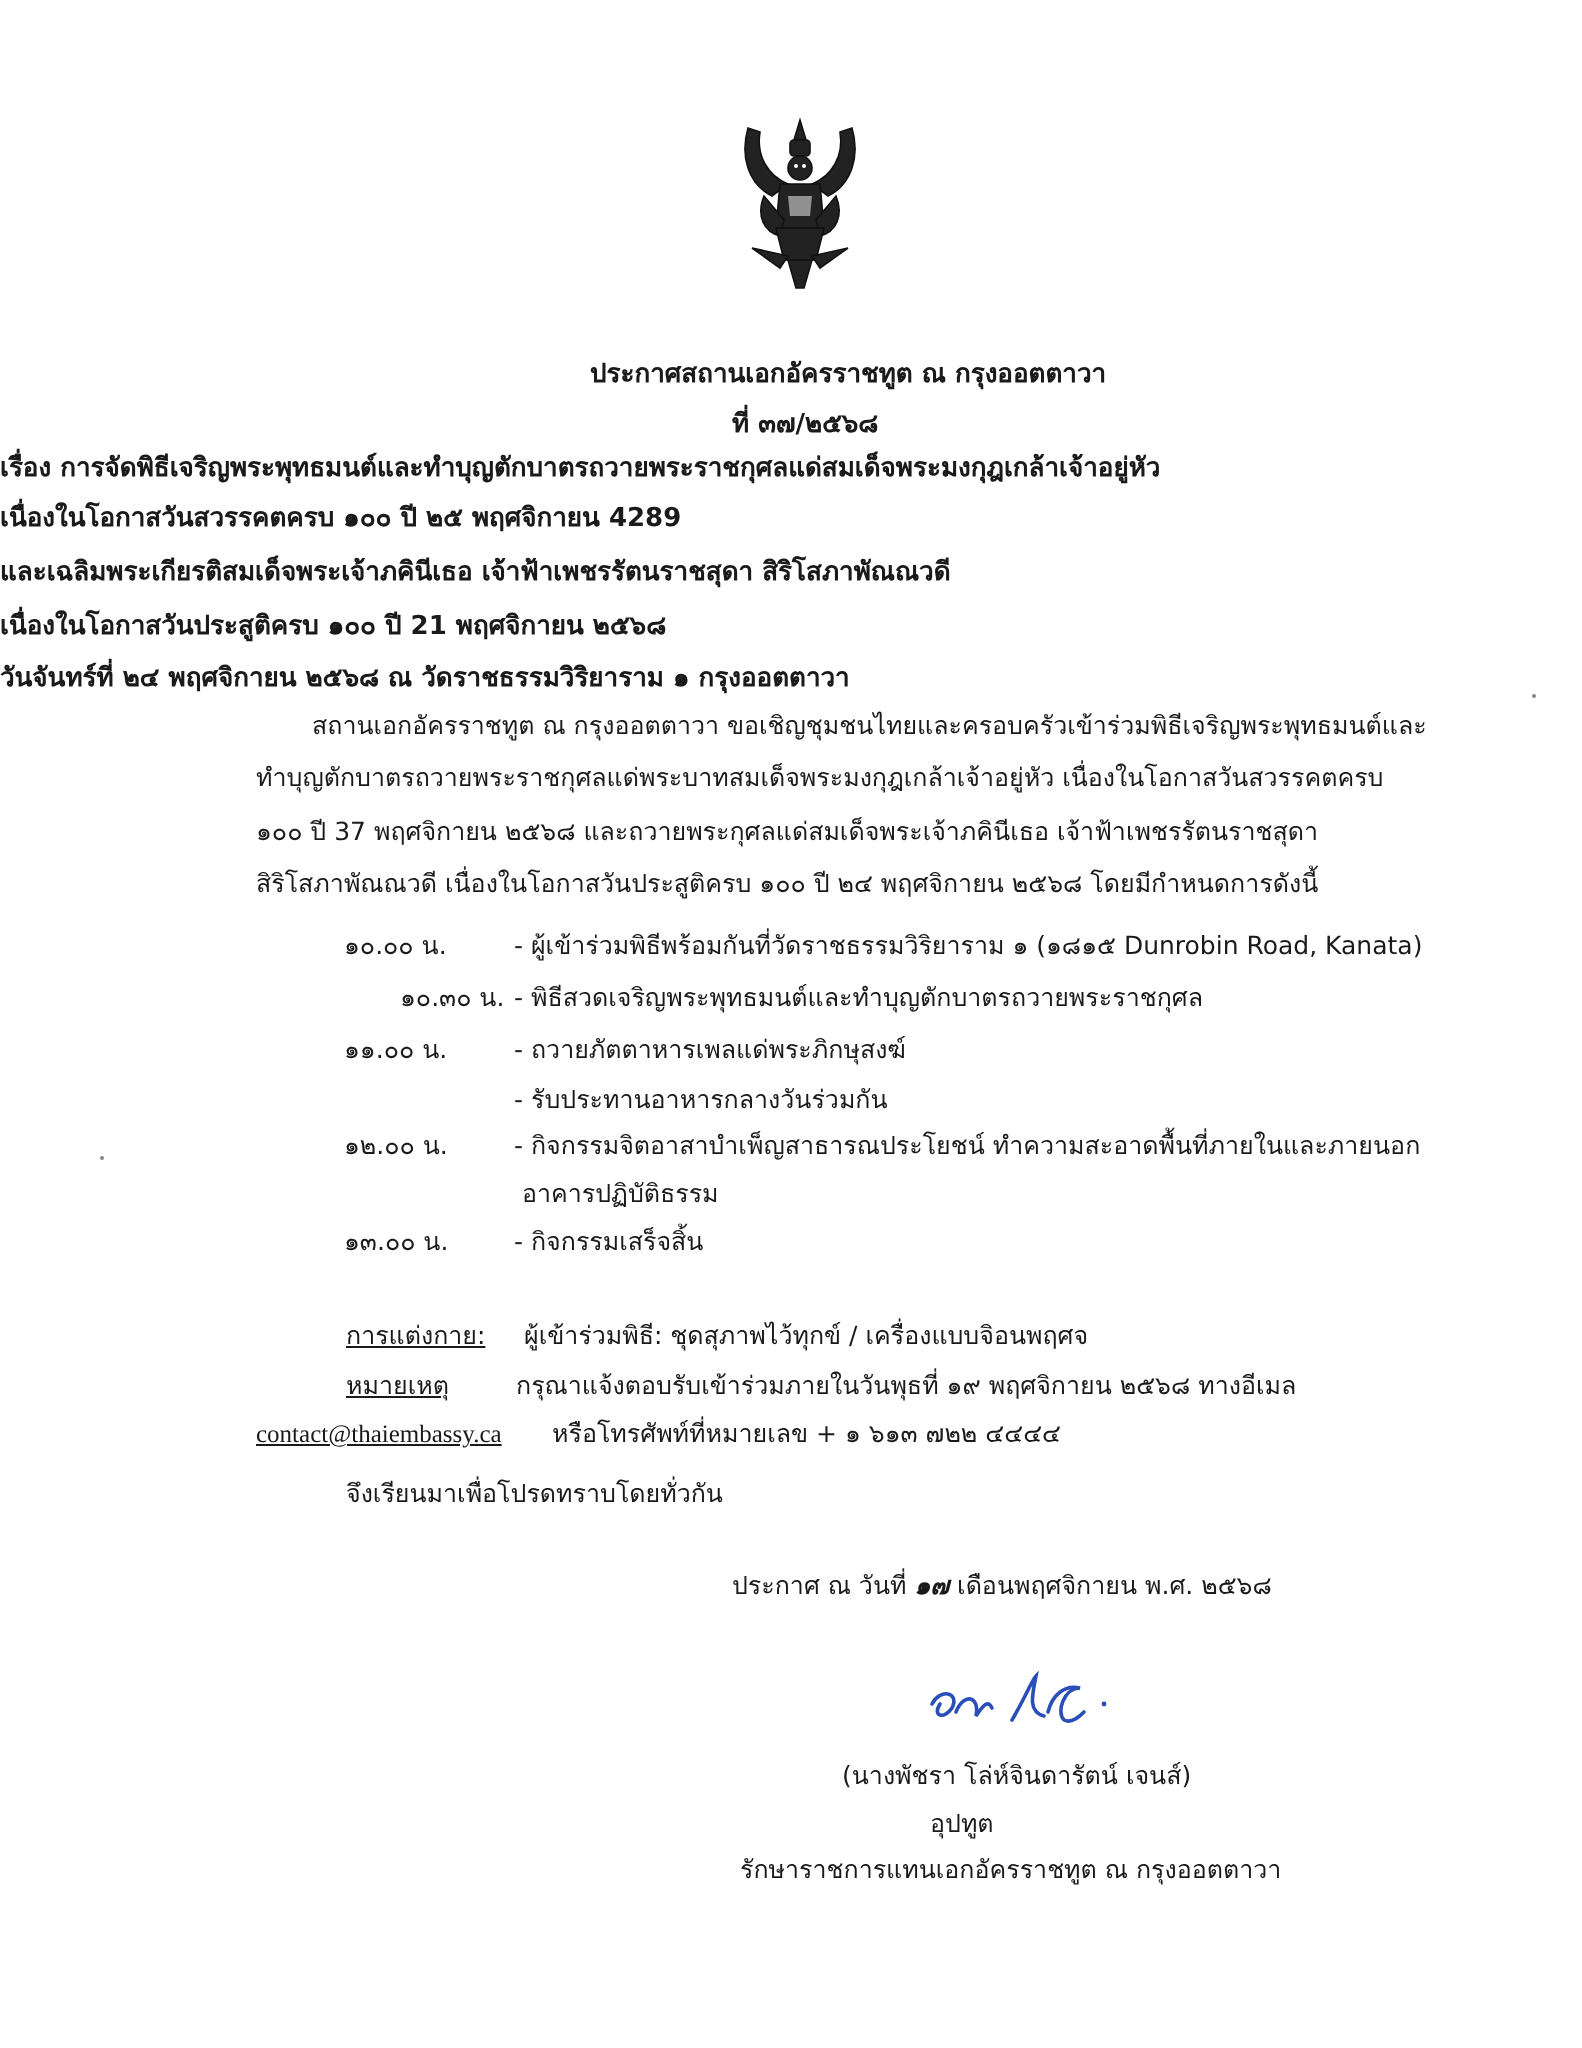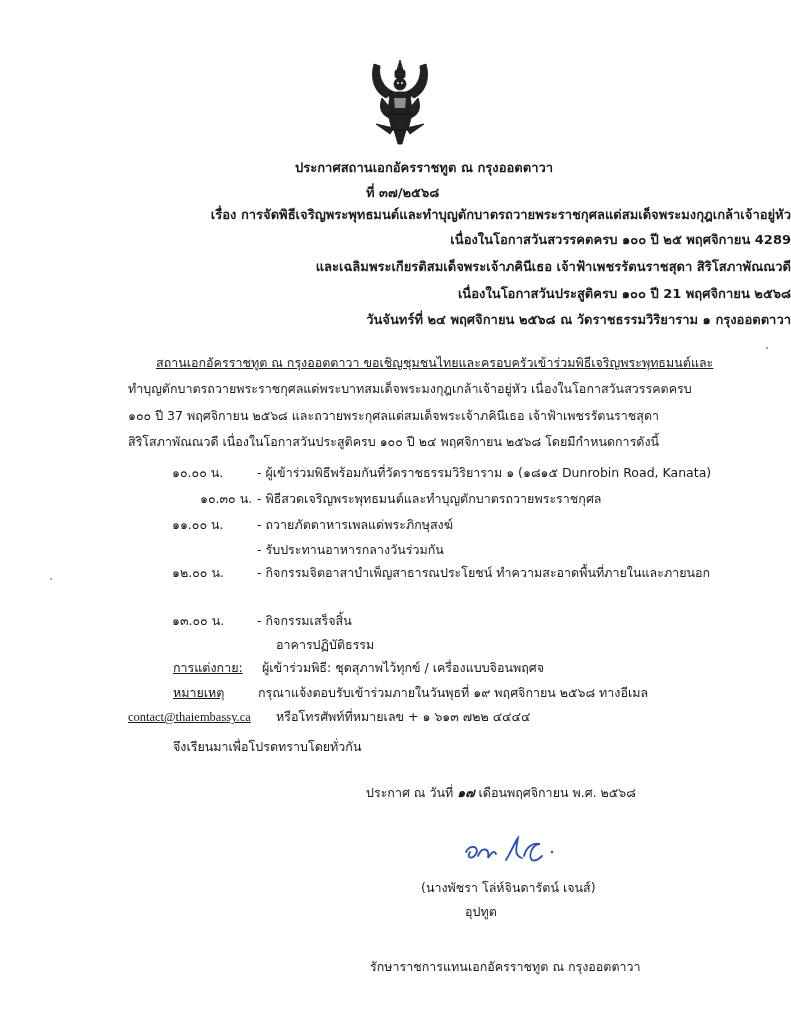--- a/index.html
+++ b/index.html
@@ -1,21 +1,21 @@
 <!DOCTYPE html>
 <html><head>
 <meta charset="utf-8">
 <style>
   html, body { margin: 0; padding: 0; background: #ffffff; }
   body { width: 791px; height: 1024px; position: relative; overflow: hidden;
          font-family: "DejaVu Sans", "Liberation Sans", sans-serif; color: #1a1a1a; }
   .abs { position: absolute; white-space: nowrap; }
   .t { font-size: 12.5px; line-height: 16px; }
-  .h { font-size: 13px; font-weight: bold; line-height: 16px; }
-  .center { left: 0; width: 791px; text-align: right; }
+  .h { font-size: 13px; font-weight: bold; line-height: 16px; margin-top: 20px; }
+  .center { left: 0; width: 791px; text-align: left; }
   .u { text-decoration: underline; }
   .garuda { position: absolute; left: 368px; top: 58px; width: 64px; height: 90px; }
   .speck { position: absolute; width: 2px; height: 2px; background: #888; border-radius: 1px; }
   .sig { position: absolute; left: 460px; top: 830px; width: 110px; height: 40px; }
 </style>
 </head>
 <body>
 
 <svg class="garuda" viewBox="0 0 64 90">
   <g fill="#222" stroke="#111" stroke-width="0.8">
@@ -41,41 +41,41 @@
 
 <div class="abs h" style="left:295px; top:160px;">ประกาศสถานเอกอัครราชทูต ณ กรุงออตตาวา</div>
 <div class="abs h" style="left:366px; top:185px;">ที่ ๓๗/๒๕๖๘</div>
 
 <div class="abs h center" style="top:207px;">เรื่อง การจัดพิธีเจริญพระพุทธมนต์และทำบุญตักบาตรถวายพระราชกุศลแด่สมเด็จพระมงกุฎเกล้าเจ้าอยู่หัว</div>
 <div class="abs h center" style="top:232px;">เนื่องในโอกาสวันสวรรคตครบ ๑๐๐ ปี ๒๕ พฤศจิกายน 4289</div>
 <div class="abs h center" style="top:259px;">และเฉลิมพระเกียรติสมเด็จพระเจ้าภคินีเธอ เจ้าฟ้าเพชรรัตนราชสุดา สิริโสภาพัณณวดี</div>
 <div class="abs h center" style="top:286px;">เนื่องในโอกาสวันประสูติครบ ๑๐๐ ปี 21 พฤศจิกายน ๒๕๖๘</div>
 <div class="abs h center" style="top:312px;">วันจันทร์ที่ ๒๔ พฤศจิกายน ๒๕๖๘ ณ วัดราชธรรมวิริยาราม ๑ กรุงออตตาวา</div>
 
-<div class="abs t" style="left:156px; top:355px;text-decoration:underline;">สถานเอกอัครราชทูต ณ กรุงออตตาวา ขอเชิญชุมชนไทยและครอบครัวเข้าร่วมพิธีเจริญพระพุทธมนต์และ</div>
+<div class="abs t" style="left:156px; top:355px;">สถานเอกอัครราชทูต ณ กรุงออตตาวา ขอเชิญชุมชนไทยและครอบครัวเข้าร่วมพิธีเจริญพระพุทธมนต์และ</div>
 <div class="abs t" style="left:128px; top:381px;">ทำบุญตักบาตรถวายพระราชกุศลแด่พระบาทสมเด็จพระมงกุฎเกล้าเจ้าอยู่หัว เนื่องในโอกาสวันสวรรคตครบ</div>
 <div class="abs t" style="left:128px; top:408px;">๑๐๐ ปี 37 พฤศจิกายน ๒๕๖๘ และถวายพระกุศลแด่สมเด็จพระเจ้าภคินีเธอ เจ้าฟ้าเพชรรัตนราชสุดา</div>
 <div class="abs t" style="left:128px; top:434px;">สิริโสภาพัณณวดี เนื่องในโอกาสวันประสูติครบ ๑๐๐ ปี ๒๔ พฤศจิกายน ๒๕๖๘ โดยมีกำหนดการดังนี้</div>
 
 <div>
   <div class="abs t" style="left:172px; top:465px;">๑๐.๐๐ น.</div>
   <div class="abs t" style="left:257px; top:465px;">- ผู้เข้าร่วมพิธีพร้อมกันที่วัดราชธรรมวิริยาราม ๑ (๑๘๑๕ Dunrobin Road, Kanata)</div>
 
   <div class="abs t" style="left:172px; top:491px;margin-left:28px;">๑๐.๓๐ น.</div>
   <div class="abs t" style="left:257px; top:491px;">- พิธีสวดเจริญพระพุทธมนต์และทำบุญตักบาตรถวายพระราชกุศล</div>
 
   <div class="abs t" style="left:172px; top:517px;">๑๑.๐๐ น.</div>
   <div class="abs t" style="left:257px; top:517px;">- ถวายภัตตาหารเพลแด่พระภิกษุสงฆ์</div>
 
   <div class="abs t" style="left:257px; top:542px;">- รับประทานอาหารกลางวันร่วมกัน</div>
 
   <div class="abs t" style="left:172px; top:565px;">๑๒.๐๐ น.</div>
   <div class="abs t" style="left:257px; top:565px;">- กิจกรรมจิตอาสาบำเพ็ญสาธารณประโยชน์ ทำความสะอาดพื้นที่ภายในและภายนอก</div>
 
-  <div class="abs t" style="left:276px; top:589px;margin-top:48px;">อาคารปฏิบัติธรรม</div>
+  <div class="abs t" style="left:261px; top:589px;">อาคารปฏิบัติธรรม</div>
 
   <div class="abs t" style="left:172px; top:613px;">๑๓.๐๐ น.</div>
   <div class="abs t" style="left:257px; top:613px;">- กิจกรรมเสร็จสิ้น</div>
 </div>
 
 <div class="abs t u" style="left:173px; top:660px;">การแต่งกาย:</div>
 <div class="abs t" style="left:262px; top:660px;">ผู้เข้าร่วมพิธี: ชุดสุภาพไว้ทุกข์ / เครื่องแบบจิอนพฤศจ</div>
 
 <div class="abs t u" style="left:173px; top:685px;">หมายเหตุ</div>
 <div class="abs t" style="left:258px; top:685px;">กรุณาแจ้งตอบรับเข้าร่วมภายในวันพุธที่ ๑๙ พฤศจิกายน ๒๕๖๘ ทางอีเมล</div>
@@ -96,16 +96,16 @@
     <path d="M6 22 C10 14 20 16 16 24 C12 30 6 28 10 22"></path>
     <path d="M18 26 C22 16 30 18 28 28 C32 22 34 20 36 24"></path>
     <path d="M46 30 C52 20 56 10 58 8 C56 18 54 26 62 28"></path>
     <path d="M64 26 C66 18 72 12 80 14 C72 14 68 26 72 30 C76 32 80 28 82 26"></path>
   </g>
   <circle cx="92" cy="22" r="1.2" fill="#2a4fb8"></circle>
 </svg>
 
 <div class="abs t" style="left:421px; top:880px;">(นางพัชรา โล่ห์จินดารัตน์ เจนส์)</div>
 <div class="abs t" style="left:465px; top:904px;">อุปทูต</div>
-<div class="abs t" style="left:370px; top:927px;margin-top:32px;">รักษาราชการแทนเอกอัครราชทูต ณ กรุงออตตาวา</div>
+<div class="abs t" style="left:370px; top:927px;">รักษาราชการแทนเอกอัครราชทูต ณ กรุงออตตาวา</div>
 
 <div class="speck" style="left:766px; top:347px;"></div>
 <div class="speck" style="left:50px; top:578px;"></div>
 
 </body></html>

